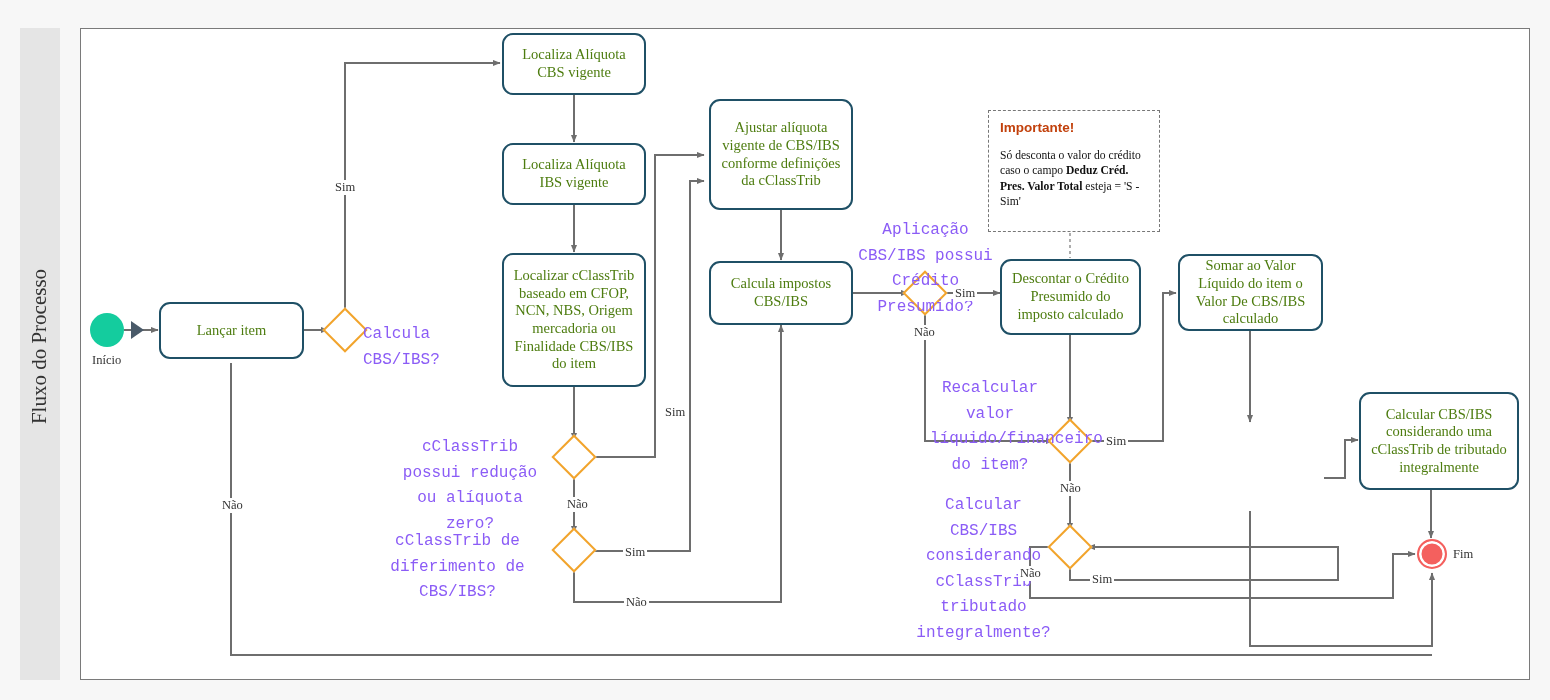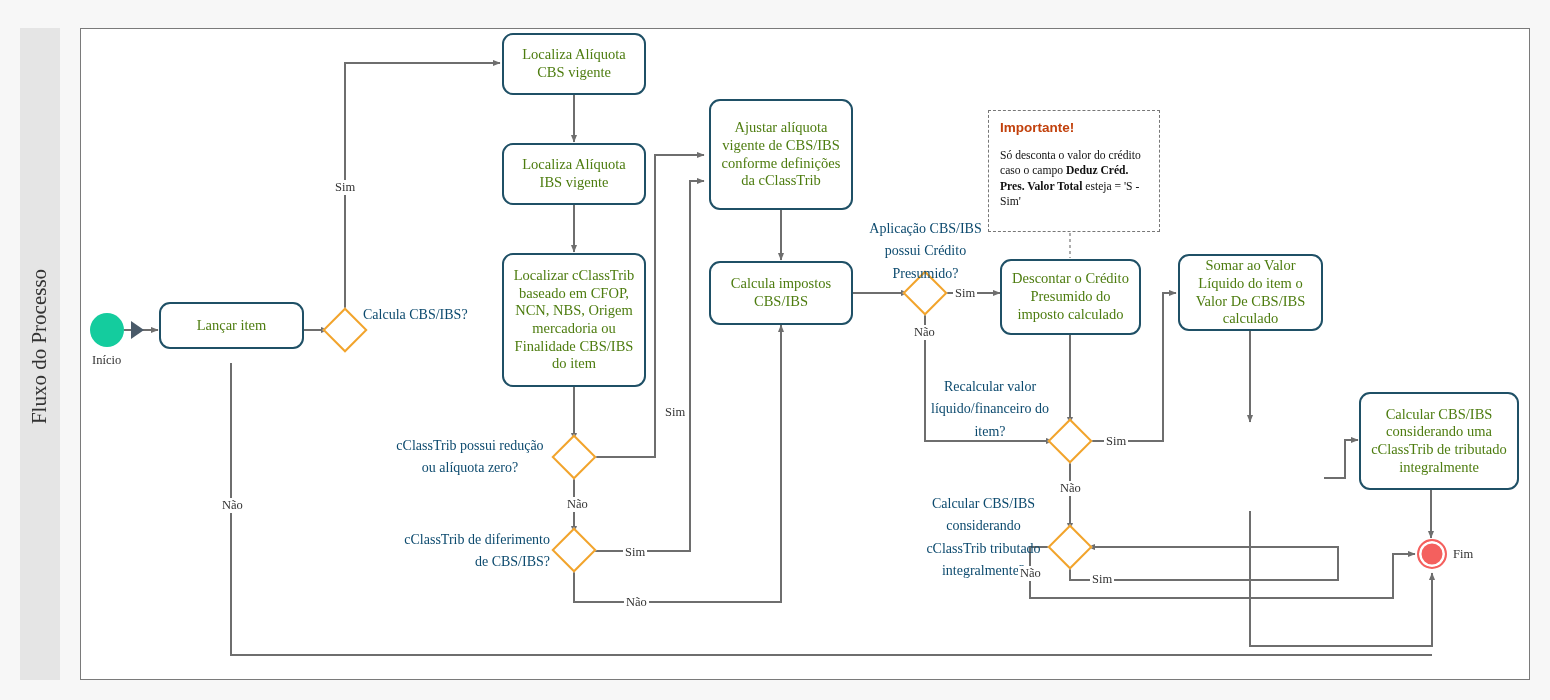--- a/index.html
+++ b/index.html
@@ -13,21 +13,21 @@
   .task{position:absolute;box-sizing:border-box;border:2px solid #1f5066;border-radius:11px;background:#fff;
         display:flex;align-items:center;justify-content:center;text-align:center;
         font-family:"Liberation Serif",serif;font-size:14.5px;color:#4d7c0f;line-height:1.22;padding:4px 7px;}
   .diamond{position:absolute;width:32px;height:32px;background:#fff;border:2.2px solid #F2A42C;transform:rotate(45deg);box-sizing:border-box;}
   .evt-start{position:absolute;width:34px;height:34px;border-radius:50%;background:#14CC9E;}
   .evt-end{position:absolute;width:30px;height:30px;border-radius:50%;background:#F4605E;
      border:2.5px solid #F4605E;box-shadow:0 0 0 2.5px #fff inset, 0 0 0 4.5px #F4605E inset;box-sizing:border-box;}
   .evt-label{position:absolute;font-family:"Liberation Serif",serif;font-size:12.5px;color:#333;white-space:nowrap;}
   .edge-label{position:absolute;font-family:"Liberation Serif",serif;font-size:12.5px;color:#333;
      background:#fff;padding:0 2px;white-space:nowrap;}
-  .flow-label{position:absolute;font-family:Liberation Serif, serif;font-size:14px;color:#0c4a6e;
+  .flow-label{position:absolute;font-family:Liberation Mono, monospace;font-size:16px;color:#8b5cf6;
      text-align:center;line-height:1.6;white-space:pre-line;}
   .note{position:absolute;box-sizing:border-box;border:1.4px dashed #777;background:#fff;padding:9px 11px;}
   .note-title{font-family:"Liberation Sans",sans-serif;font-weight:bold;font-size:13.5px;color:#c2410c;margin-bottom:13px;}
   .note-body{font-family:"Liberation Serif",serif;font-size:11.6px;color:#111;line-height:1.32;}
   .note-body b{font-weight:bold;}
   .tri{position:absolute;width:0;height:0;border-left:13px solid #4a5a69;
      border-top:9px solid transparent;border-bottom:9px solid transparent;}
 </style>
 </head>
 <body>
@@ -97,47 +97,47 @@
     </g>
   </svg>
 
   <div class="evt-start" style="left:90px;top:313px;"></div>
   <div class="tri" style="left:131px;top:321px;"></div>
   <div class="evt-label" style="left:92px;top:353px;">Início</div>
 
   <div class="evt-end" style="left:1417px;top:539px;"></div>
   <div class="evt-label" style="left:1453px;top:547px;">Fim</div>
 
-  <div class="task" style="left:159px;top:302px;width:145px;height:47px;">Lançar item</div>
+  <div class="task" style="left:159px;top:302px;width:145px;height:57px;">Lançar item</div>
 
   <div class="task" style="left:502px;top:33px;width:144px;height:62px;">Localiza Alíquota CBS vigente</div>
 
   <div class="task" style="left:502px;top:143px;width:144px;height:62px;">Localiza Alíquota IBS vigente</div>
 
   <div class="task" style="left:502px;top:253px;width:144px;height:134px;">Localizar cClassTrib baseado em CFOP, NCN, NBS, Origem mercadoria ou Finalidade CBS/IBS do item</div>
 
   <div class="task" style="left:709px;top:99px;width:144px;height:111px;">Ajustar alíquota vigente de CBS/IBS conforme definições da cClassTrib</div>
 
   <div class="task" style="left:709px;top:261px;width:144px;height:64px;">Calcula impostos CBS/IBS</div>
 
   <div class="task" style="left:1000px;top:259px;width:141px;height:76px;">Descontar o Crédito Presumido do imposto calculado</div>
 
   <div class="task" style="left:1178px;top:254px;width:145px;height:77px;">Somar ao Valor Líquido do item o Valor De CBS/IBS calculado</div>
 
 
   <div class="task" style="left:1359px;top:392px;width:160px;height:98px;">Calcular CBS/IBS considerando uma cClassTrib de tributado integralmente</div>
 
   <div class="diamond" style="left:329px;top:314px;"></div>
-  <div class="flow-label" style="left:363px;top:304px;width:150px;text-align:left;">Calcula CBS/IBS?</div>
+  <div class="flow-label" style="left:363px;top:322px;width:150px;text-align:left;">Calcula CBS/IBS?</div>
 
   <div class="diamond" style="left:558px;top:441px;"></div>
   <div class="flow-label" style="left:390px;top:435px;width:160px;">cClassTrib possui redução ou alíquota zero?</div>
 
   <div class="diamond" style="left:558px;top:534px;"></div>
-  <div class="flow-label" style="left:397px;top:529px;width:153px;text-align:right;">cClassTrib de diferimento de CBS/IBS?</div>
+  <div class="flow-label" style="left:381px;top:529px;width:153px;">cClassTrib de diferimento de CBS/IBS?</div>
 
   <div class="diamond" style="left:909px;top:277px;"></div>
   <div class="flow-label" style="left:858px;top:218px;width:135px;">Aplicação CBS/IBS possui Crédito Presumido?</div>
 
   <div class="diamond" style="left:1054px;top:425px;"></div>
   <div class="flow-label" style="left:930px;top:376px;width:120px;">Recalcular valor líquido/financeiro do item?</div>
 
   <div class="diamond" style="left:1054px;top:531px;"></div>
   <div class="flow-label" style="left:916px;top:493px;width:135px;">Calcular CBS/IBS considerando cClassTrib tributado integralmente?</div>
 

